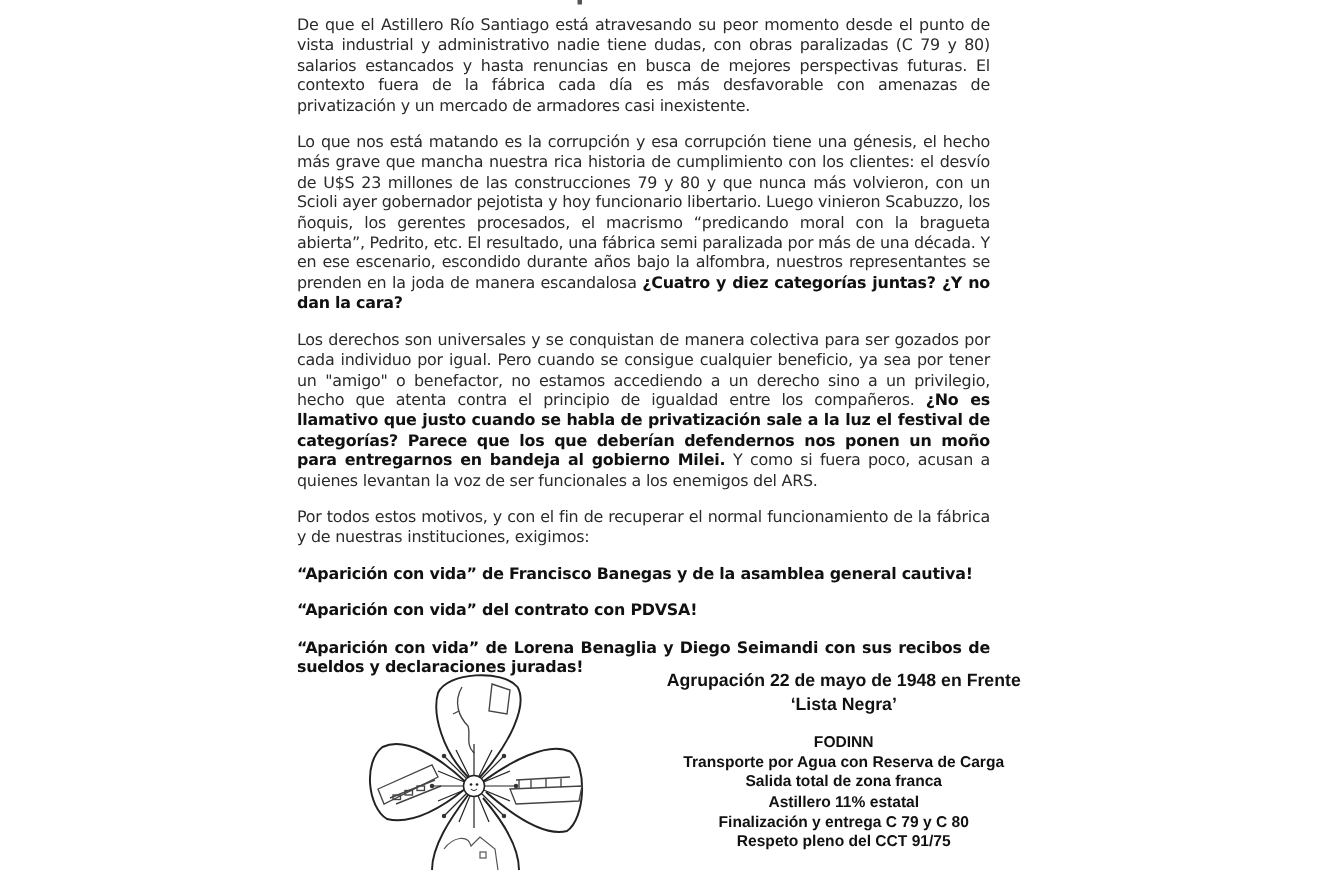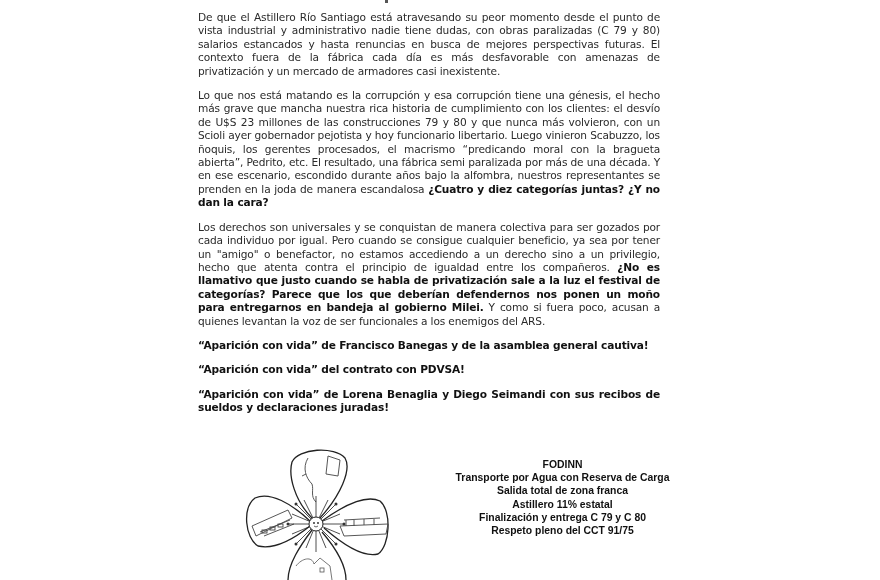--- a/index.html
+++ b/index.html
@@ -40,20 +40,23 @@
 
   <div class="body-text">
     <p>
       <span>De que el Astillero Río Santiago está atravesando su peor momento desde el punto de vista industrial y administrativo nadie tiene dudas, con obras paralizadas (C 79 y 80) salarios estancados y hasta renuncias en busca de mejores perspectivas futuras. El contexto fuera de la fábrica cada día es más desfavorable con amenazas de privatización y un mercado de armadores casi inexistente.</span>
     </p>
     <p>
       <span>Lo que nos está matando es la corrupción y esa corrupción tiene una génesis, el hecho más grave que mancha nuestra rica historia de cumplimiento con los clientes: el desvío de U$S 23 millones de las construcciones 79 y 80 y que nunca más volvieron, con un Scioli ayer gobernador pejotista y hoy funcionario libertario. Luego vinieron Scabuzzo, los ñoquis, los gerentes procesados, el macrismo “predicando moral con la bragueta abierta”, Pedrito, etc. El resultado, una fábrica semi paralizada por más de una década. Y en ese escenario, escondido durante años bajo la alfombra, nuestros representantes se prenden en la joda de manera escandalosa </span><b>¿Cuatro y diez categorías juntas? ¿Y no dan la cara?</b>
     </p>
     <p>
       <span>Los derechos son universales y se conquistan de manera colectiva para ser gozados por cada individuo por igual. Pero cuando se consigue cualquier beneficio, ya sea por tener un "amigo" o benefactor, no estamos accediendo a un derecho sino a un privilegio, hecho que atenta contra el principio de igualdad entre los compañeros. </span><b>¿No es llamativo que justo cuando se habla de privatización sale a la luz el festival de categorías? Parece que los que deberían defendernos nos ponen un moño para entregarnos en bandeja al gobierno Milei.</b><span> Y como si fuera poco, acusan a quienes levantan la voz de ser funcionales a los enemigos del ARS.</span>
+    </p>
+    <p>
+      <span>Por todos estos motivos, y con el fin de recuperar el normal funcionamiento de la fábrica y de nuestras instituciones, exigimos:</span>
     </p>
     <p class="demand">“Aparición con vida” de Francisco Banegas y de la asamblea general cautiva!</p>
     <p class="demand">“Aparición con vida” del contrato con PDVSA!</p>
     <p class="demand">“Aparición con vida” de Lorena Benaglia y Diego Seimandi con sus recibos de sueldos y declaraciones juradas!</p>
   </div>
 
   <svg class="logo" viewBox="0 0 160 134">
     <g fill="none" stroke="#222" stroke-width="1.3">
 
       <path d="M72 72 C55 55, 48 30, 52 16 C58 2, 95 0, 105 12 C112 24, 100 50, 80 72"></path>
@@ -117,20 +120,24 @@
       <circle cx="56" cy="58" r="1.5"></circle>
       <circle cx="96" cy="58" r="1.5"></circle>
       <circle cx="104" cy="78" r="1.5"></circle>
       <circle cx="48" cy="78" r="1.5"></circle>
       <circle cx="56" cy="98" r="1.5"></circle>
       <circle cx="96" cy="98" r="1.5"></circle>
     </g>
   </svg>
 
   <div class="footer-right">
+    <div class="footer-title">
+      <div>Agrupación 22 de mayo de 1948 en Frente</div>
+      <div>‘Lista Negra’</div>
+    </div>
     <div class="footer-list">
       <div>FODINN</div>
       <div>Transporte por Agua con Reserva de Carga</div>
       <div>Salida total de zona franca</div>
       <div>Astillero 11% estatal</div>
       <div>Finalización y entrega C 79 y C 80</div>
       <div>Respeto pleno del CCT 91/75</div>
     </div>
   </div>
 </div>

